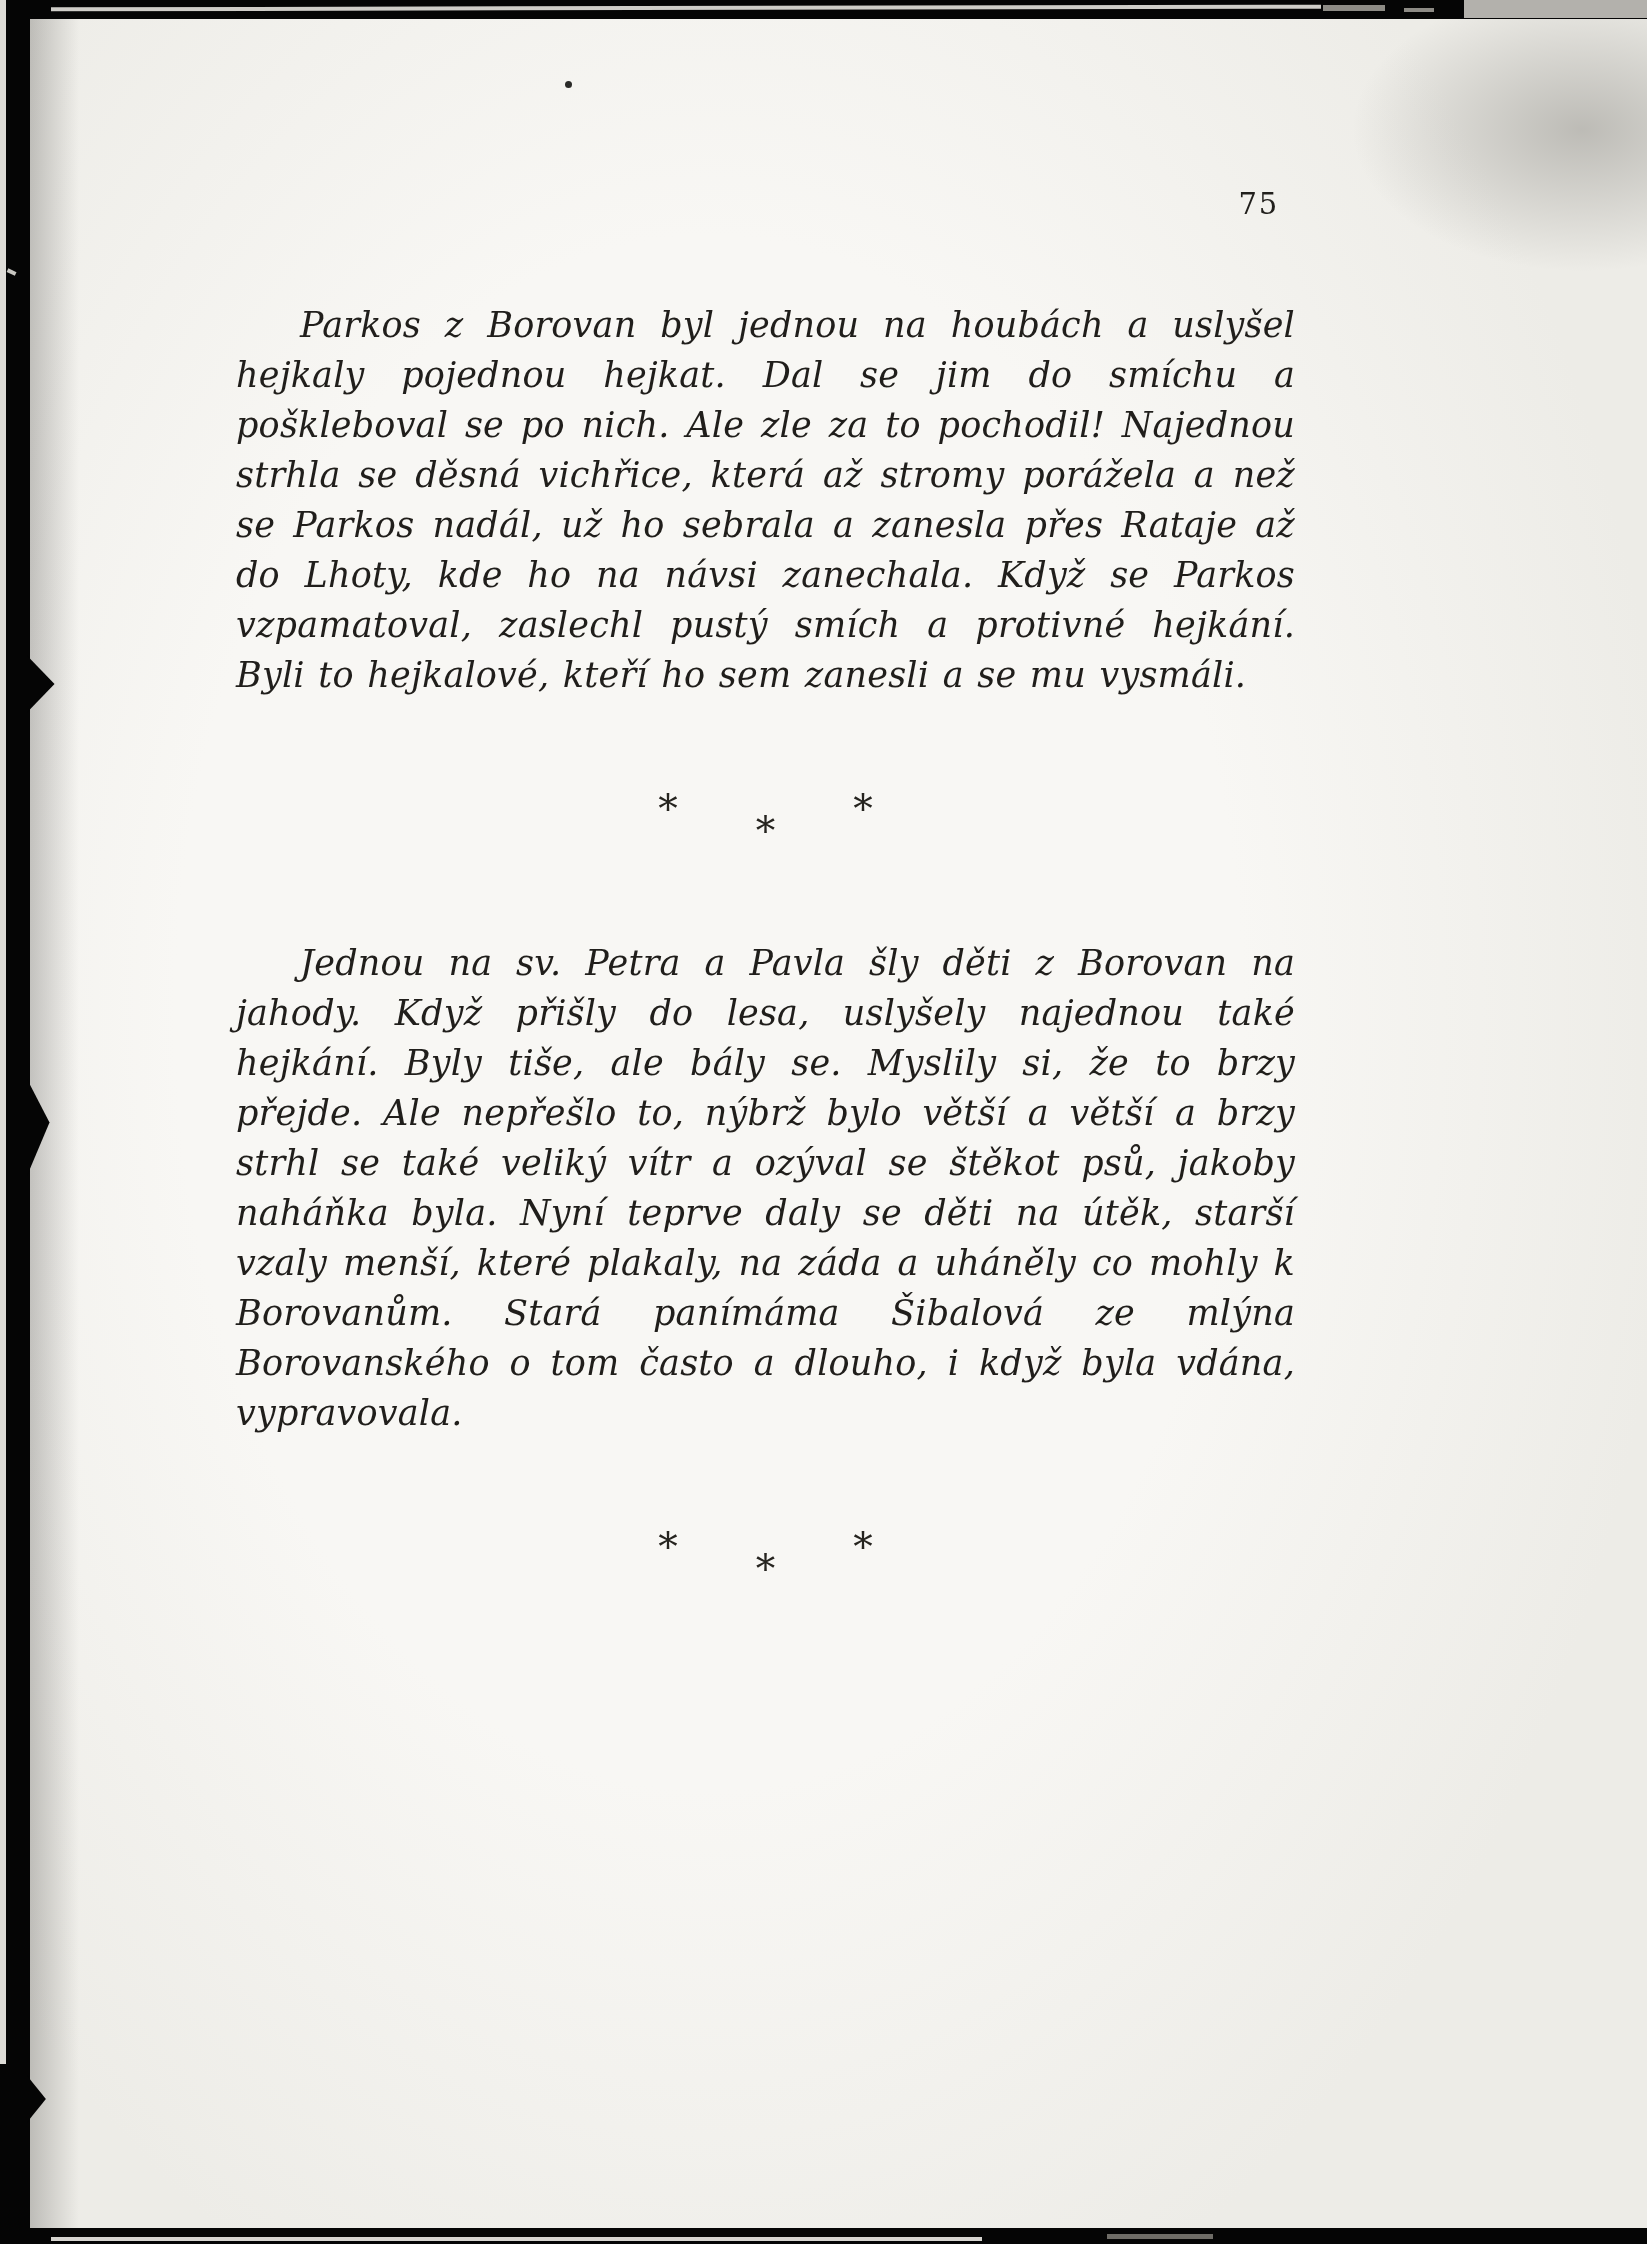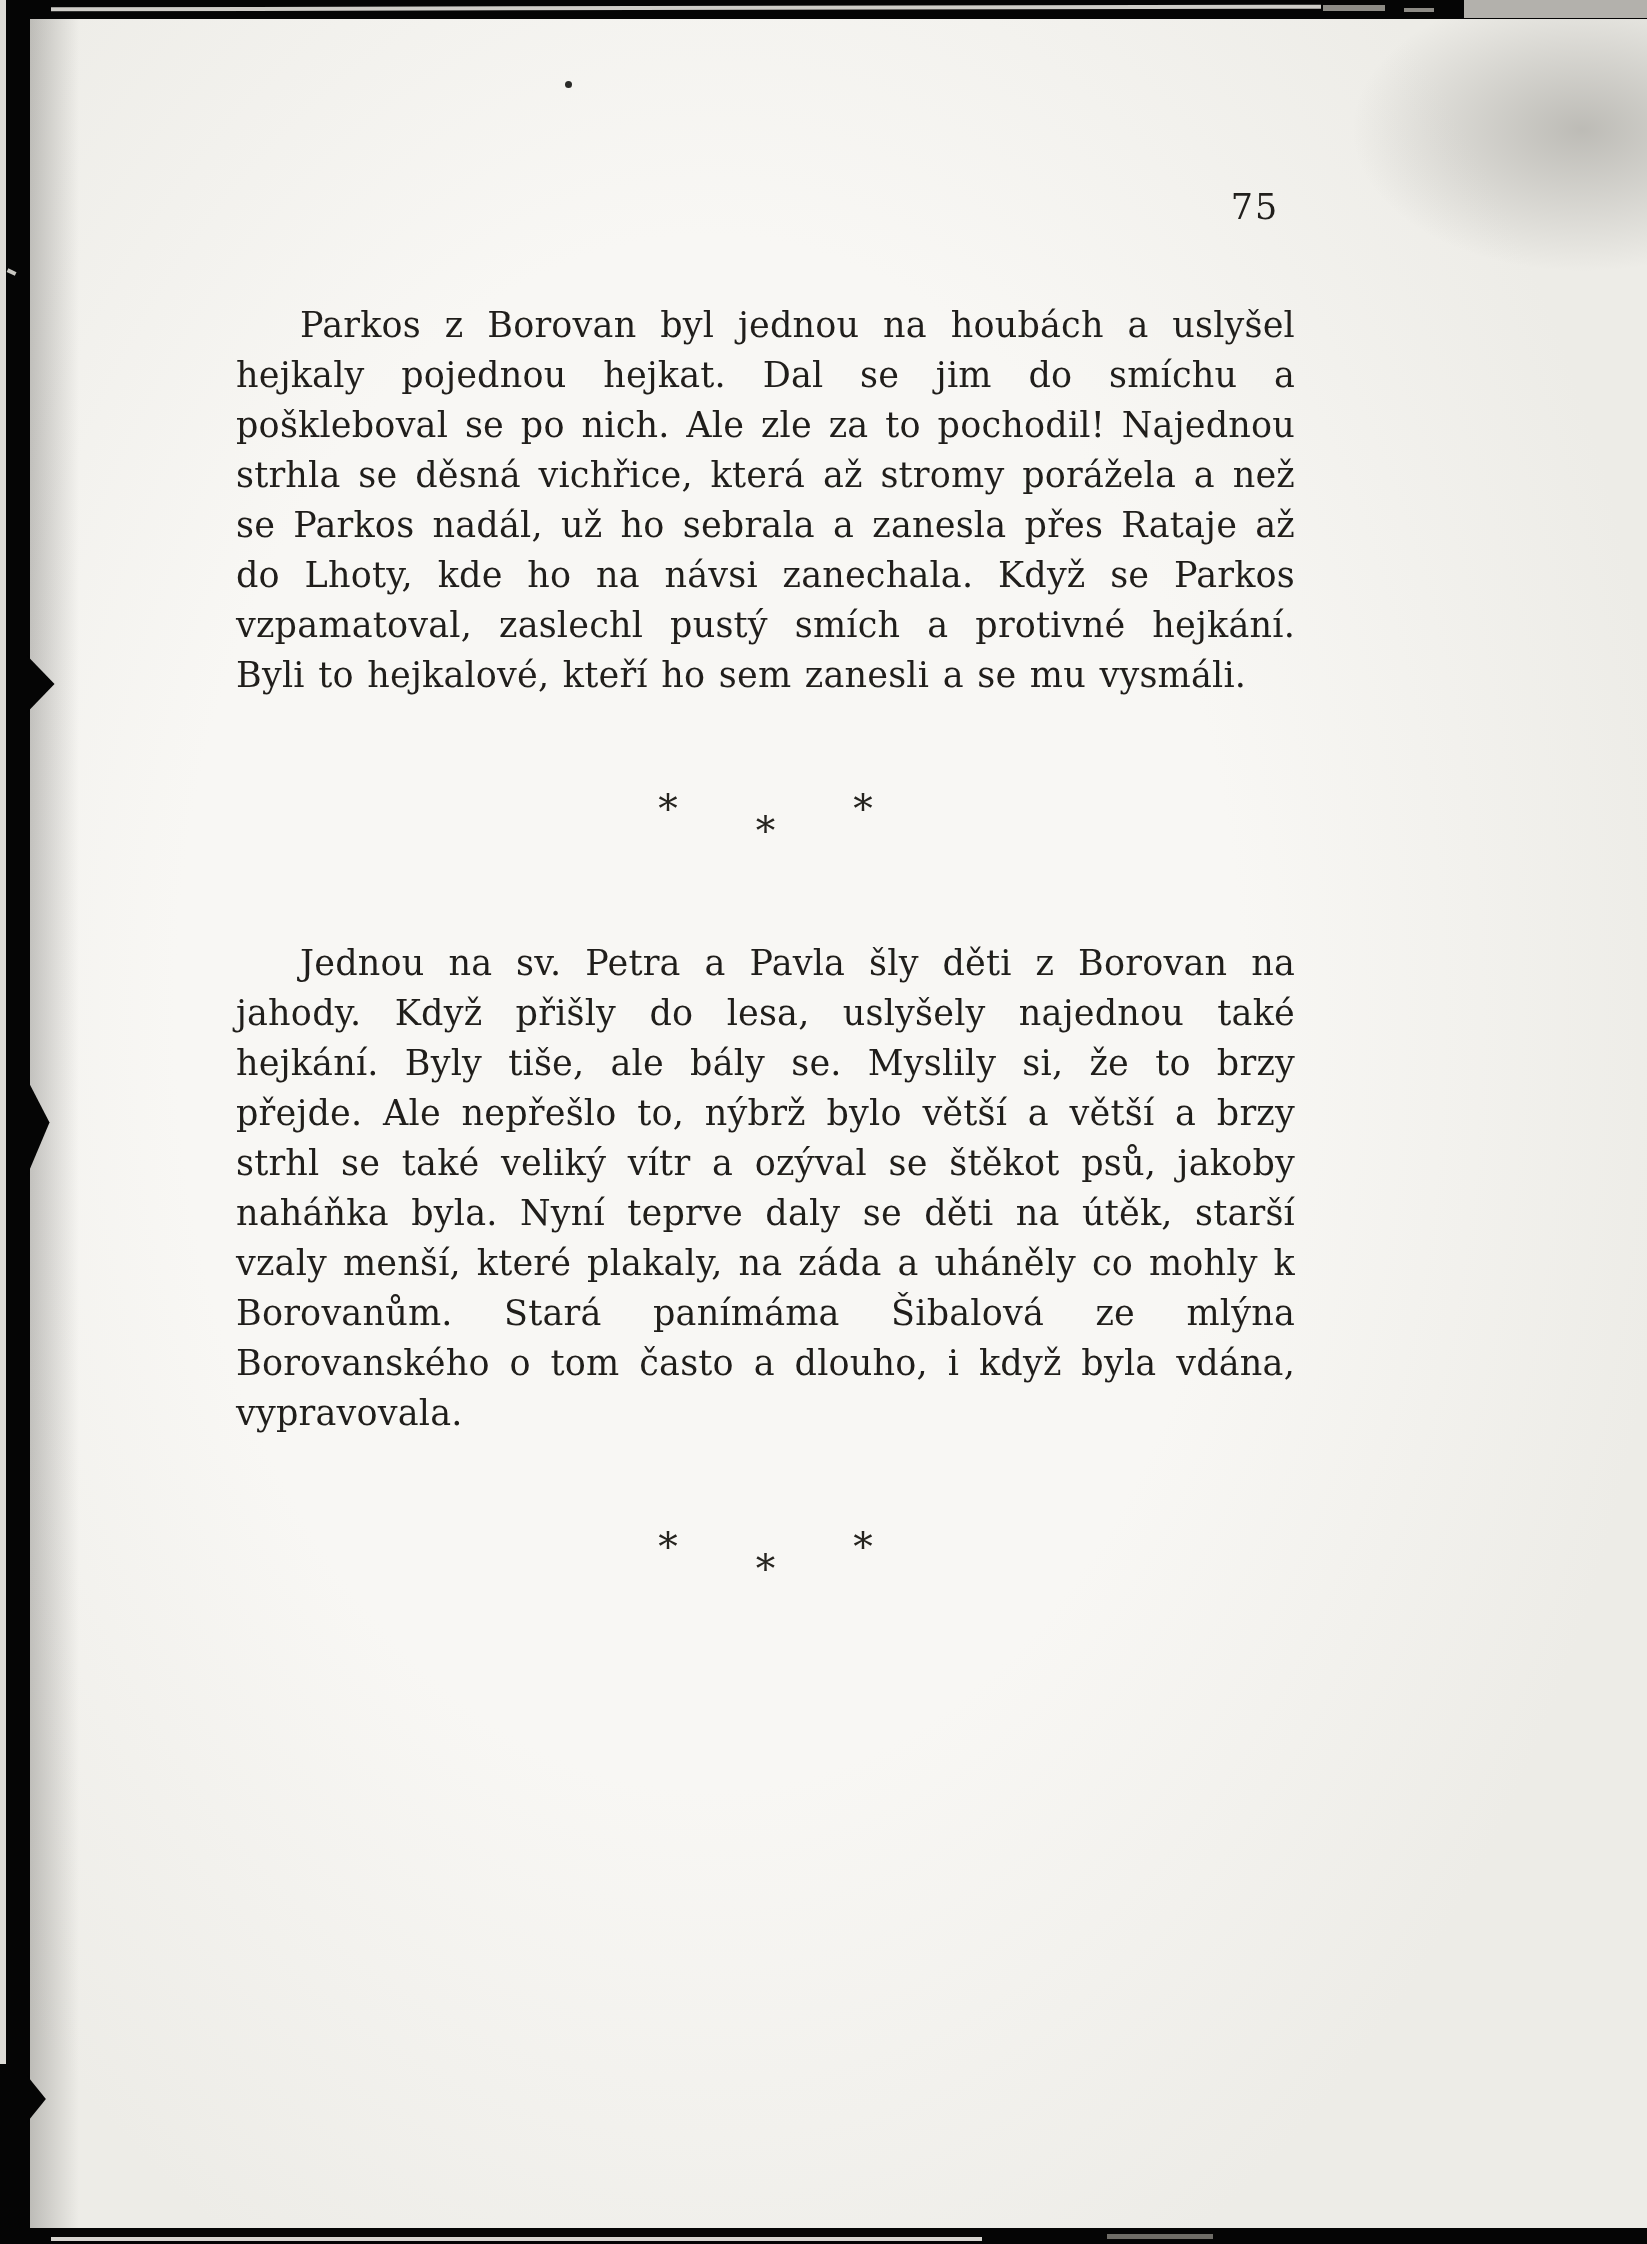--- a/index.html
+++ b/index.html
@@ -21,25 +21,26 @@
   }
   .gutter-shadow {
     position: absolute; left: 30px; top: 19.4px; bottom: 16px; width: 49px;
     background: linear-gradient(to right, rgba(20,18,15,0.22), rgba(20,18,15,0));
   }
 
   
   .page-number {
     position: absolute; left: 206px; top: 168px; width: 1059px;
     text-align: right; padding-right: 16px;
-    font-size: 35px; letter-spacing: 1.8px; color: #211f1c;
+    font-size: 29px; letter-spacing: 1.8px; color: #211f1c;
   }
   .text-block {
     position: absolute; left: 206px; top: 281px; width: 1059px;
     color: #201e1b;
+    font-style: italic;
   }
   .para {
     margin: 0;
     font-size: 35px; line-height: 50px;
     text-align: justify; text-align-last: left;
     text-indent: 64px;
     letter-spacing: 0.2px; word-spacing: 2.2px;
   }
   .asterism {
     height: 58px; margin: 86px 0 94px;

